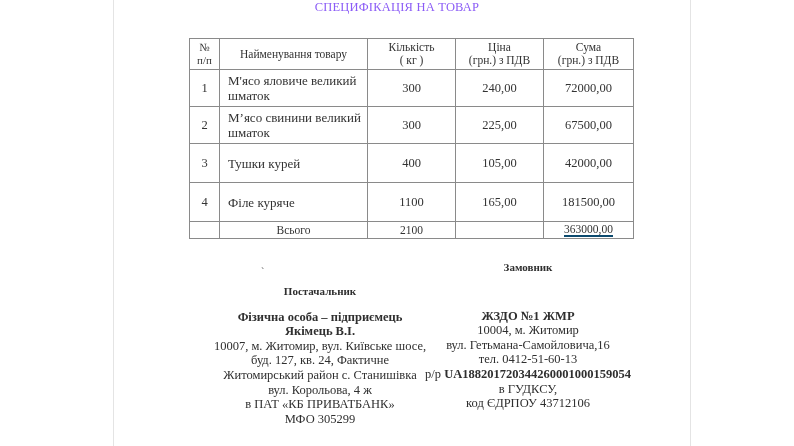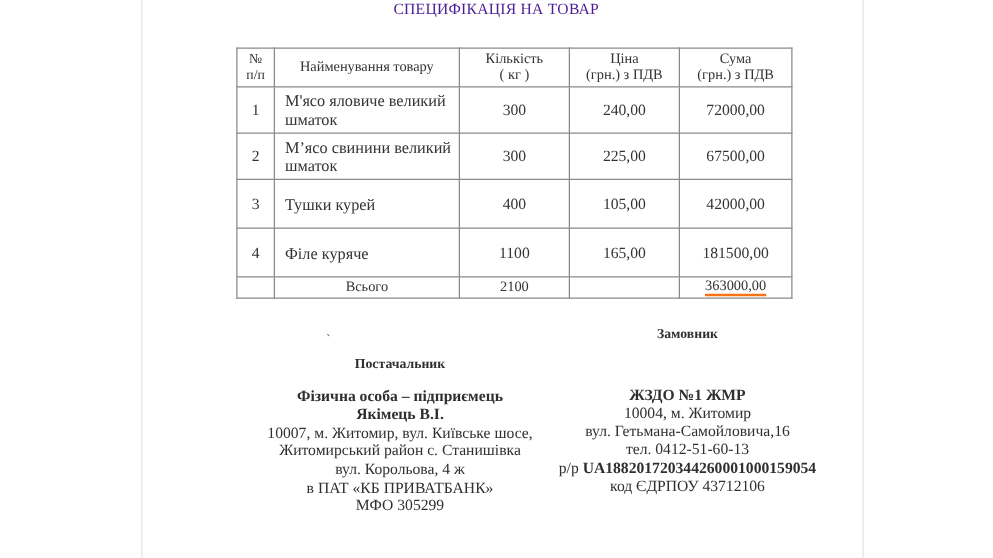--- a/index.html
+++ b/index.html
@@ -6,43 +6,43 @@
   body {
     width: 794px; height: 446px; overflow: hidden; position: relative;
     background: #ffffff; color: #2a2a2a;
     font-family: "Liberation Serif", "DejaVu Serif", serif;
   }
   .scanline { position: absolute; top: 0; bottom: 0; width: 1px; background: #e4e4e4; }
   .scan-left { left: 113px; }
   .scan-right { left: 690px; }
   .title {
     position: absolute; top: 0; left: 0; width: 794px; text-align: center;
-    font-size: 12.5px; letter-spacing: 0.2px; line-height: 14px; color: #4c1d95;
+    font-size: 12.5px; letter-spacing: 0.2px; line-height: 14px; color: #8b5cf6;
   }
   table.spec {
     position: absolute; left: 189px; top: 38px; width: 444px;
     border-collapse: collapse; font-size: 12.5px; color: #333;
     table-layout: fixed;
   }
   table.spec td, table.spec th {
     border: 1px solid #8a8a8a; padding: 0; font-weight: normal; vertical-align: middle;
   }
   table.spec th { font-size: 11.5px; line-height: 13px; text-align: center; height: 30px; }
   table.spec th.num-h { font-size: 11px; line-height: 13px; }
   table.spec td.c { text-align: center; }
   table.spec td.name { text-align: left; padding-left: 8px; line-height: 15px; font-size: 13px; font-family: Liberation Serif, serif; }
   table.spec tr.r2 td { height: 36px; }
   table.spec tr.r1 td { height: 38px; }
   table.spec tr.total td { height: 16px; font-weight: normal; font-size: 11.5px; text-align: center; }
-  .sum-total { display: inline-block; border-bottom: 2px solid #f97316; line-height: 12px; }
+  .sum-total { display: inline-block; border-bottom: 2px solid #0c4a6e; line-height: 12px; }
   .party { position: absolute; text-align: center; font-size: 12.5px; line-height: 14.6px; color: #2f2f2f; }
   .party .label { font-weight: bold; font-size: 11px; }
   .party .name { font-weight: bold; font-size: 12.5px; }
   .supplier { left: 190px; width: 260px; top: 284px; }
-  .customer { left: 430px; width: 240px; top: 260px; }
+  .customer { left: 408px; width: 240px; top: 260px; }
   .b { font-weight: bold; }
   .tick { position: absolute; left: 261px; top: 266px; font-size: 10px; color: #555; }
 </style>
 </head>
 <body>
 
 <div class="scanline scan-left"></div>
 <div class="scanline scan-right"></div>
 
 <div class="title">СПЕЦИФІКАЦІЯ НА ТОВАР</div>
@@ -122,28 +122,30 @@
   </table>
 
 <div class="tick">`</div>
 
 <div class="party supplier">
   <div class="label">Постачальник</div>
   <div style="height:11px"></div>
   <div class="name">Фізична особа – підприємець</div>
   <div class="name">Якімець В.І.</div>
   <div>10007, м. Житомир, вул. Київське шосе,</div>
+  <div>буд. 127, кв. 24, Фактичне</div>
   <div>Житомирський район с. Станишівка</div>
   <div>вул. Корольова, 4 ж</div>
   <div>в ПАТ «КБ ПРИВАТБАНК»</div>
   <div>МФО 305299</div>
 </div>
 
 <div class="party customer">
   <div class="label">Замовник</div>
   <div style="height:34px"></div>
   <div class="name">ЖЗДО №1 ЖМР</div>
   <div>10004, м. Житомир</div>
   <div>вул. Гетьмана-Самойловича,16</div>
   <div>тел. 0412-51-60-13</div>
   <div><span>р/р </span><span class="b">UA188201720344260001000159054</span></div>
+  <div>в ГУДКСУ,</div>
   <div>код ЄДРПОУ 43712106</div>
 </div>
 
 </body></html>

